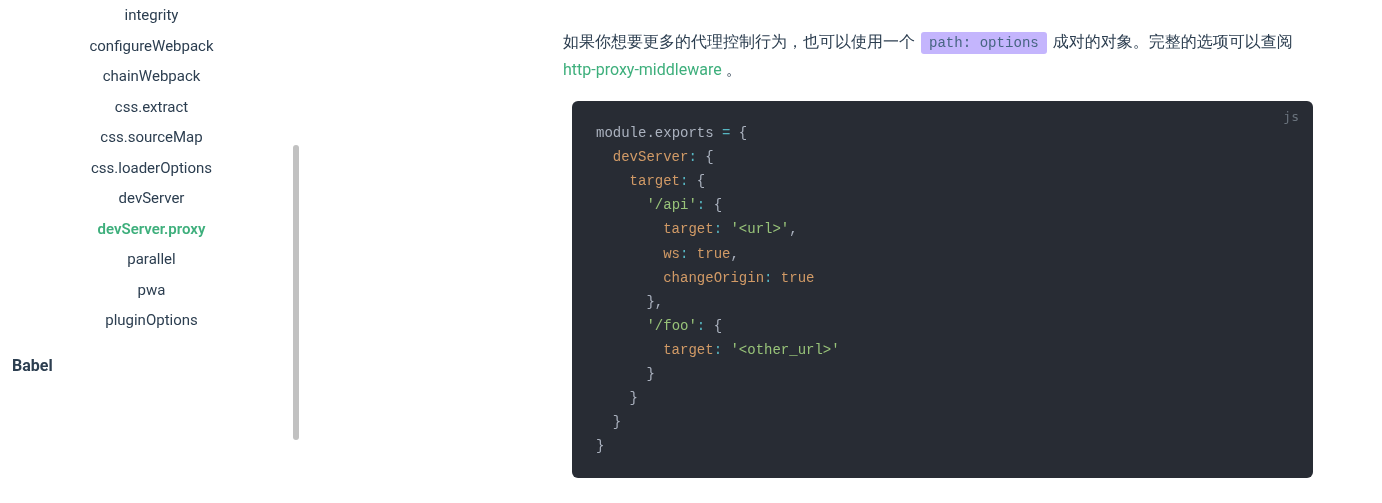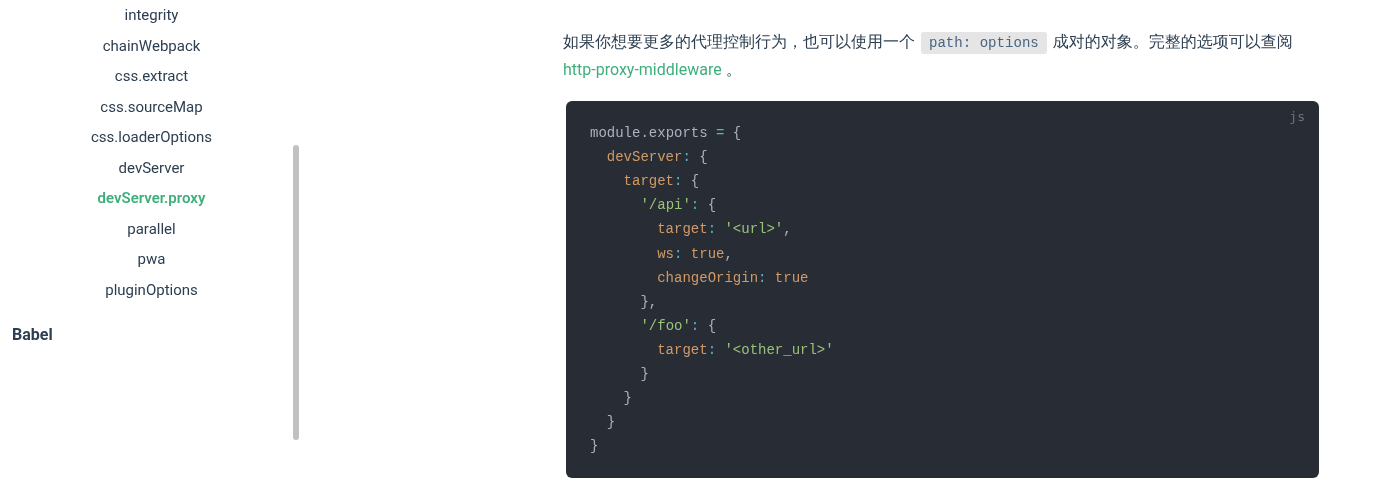--- a/index.html
+++ b/index.html
@@ -61,37 +61,37 @@
   }
   .paragraph {
     font-size: 16px;
     line-height: 1.7;
     color: #2c3e50;
     margin: 28px 0 18px 0;
   }
   .inline-code {
     font-family: "SFMono-Regular", Consolas, "Liberation Mono", Menlo, monospace;
     font-size: 0.88em;
-    background: #e5e5e5;
+    background: #c4b5fd;
     color: #476582;
     padding: 3px 8px;
     border-radius: 3px;
     margin: 0 2px;
   }
   .link {
     color: #3eaf7c;
     text-decoration: none;
     cursor: pointer;
     margin-top: 32px;
   }
   .code-block {
     position: relative;
     background: #282c34;
     border-radius: 6px;
-    margin: 16px 3px;
+    margin: 16px 9px;
     overflow: hidden;
   }
   .lang-label {
     position: absolute;
     top: 8px;
     right: 14px;
     font-size: 13px;
     color: #6a737d;
     font-family: "SFMono-Regular", Consolas, monospace;
   }
@@ -111,20 +111,21 @@
   .tok-str { color: #98c379; }
   .tok-bool { color: #d19a66; }
 </style>
 </head>
 <body>
 
 <div class="sidebar">
   <div class="sidebar-inner">
     <div id="nav-list">
         <a class="nav-item">integrity</a>
+        <a class="nav-item">configureWebpack</a>
         <a class="nav-item">chainWebpack</a>
         <a class="nav-item">css.extract</a>
         <a class="nav-item">css.sourceMap</a>
         <a class="nav-item">css.loaderOptions</a>
         <a class="nav-item">devServer</a>
         <a class="nav-item active">devServer.proxy</a>
         <a class="nav-item">parallel</a>
         <a class="nav-item">pwa</a>
         <a class="nav-item">pluginOptions</a>
       </div>

